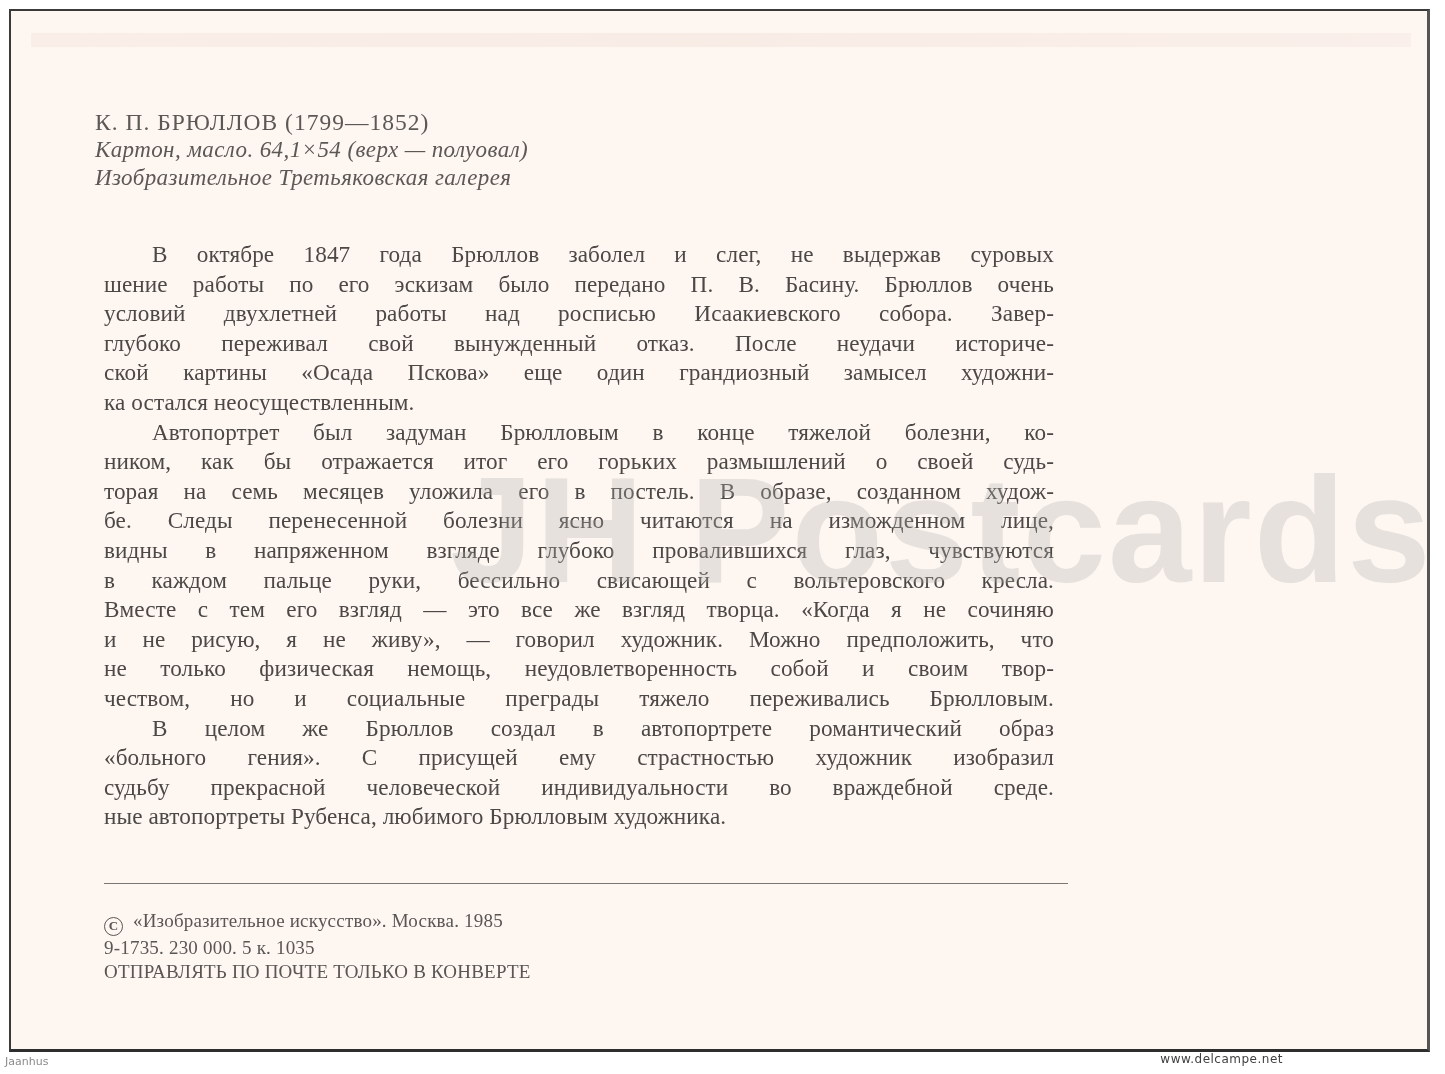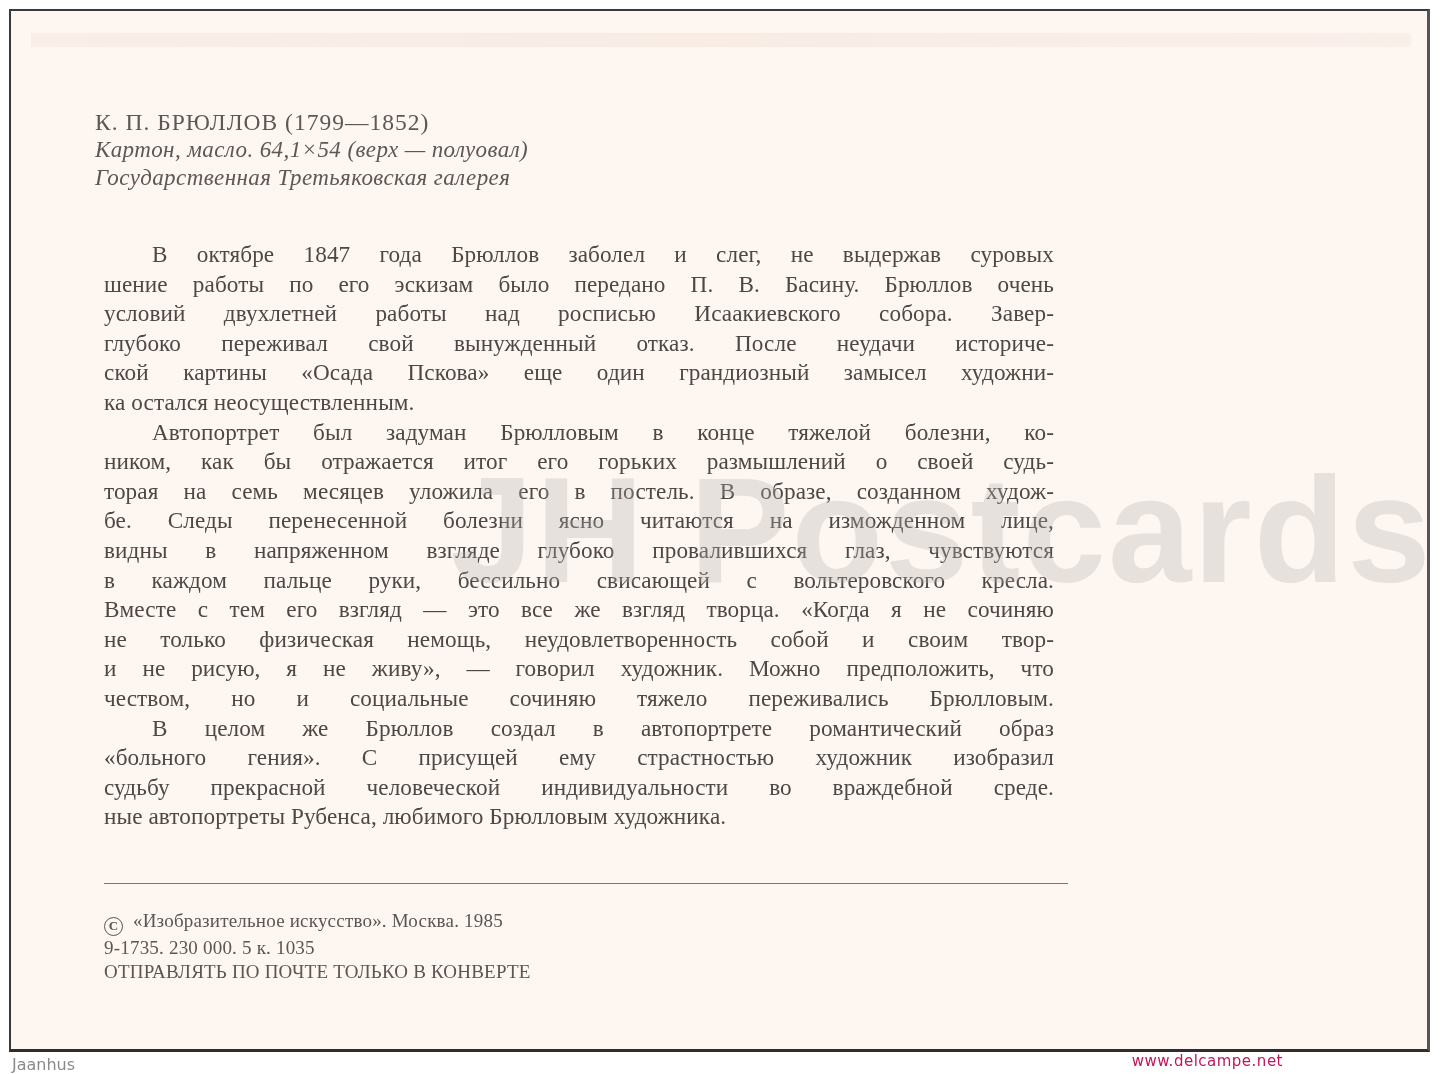--- a/index.html
+++ b/index.html
@@ -130,73 +130,73 @@
     font-weight: bold;
     font-size: 150px;
     line-height: 150px;
     color: rgba(180,175,172,0.30);
     letter-spacing: 2px;
     white-space: nowrap;
     pointer-events: none;
   }
   .site-left {
     position: absolute;
-    left: 12px;
+    left: 5px;
     top: 1055px;
     font-family: "DejaVu Sans", "Liberation Sans", sans-serif;
-    font-size: 16px;
+    font-size: 11px;
     color: #8a8a8a;
   }
   .site-right {
     position: absolute;
     right: 162px;
     top: 1052px;
     font-family: "DejaVu Sans", "Liberation Sans", sans-serif;
-    font-size: 15px;
-    color: #be185d;
+    font-size: 12px;
+    color: #404040;
     letter-spacing: 0.5px;
   }
 </style>
 </head>
 <body>
 
 <div class="page">
   <div class="card">
     <div class="bleed"></div>
   </div>
 
   <div class="header">
     <div class="line artist">
       <span>К. П. БРЮЛЛОВ</span>
       <span>(1799—1852)</span>
     </div>
     <div class="line italic">Картон, масло. 64,1×54 (верх — полуовал)</div>
-    <div class="line italic">Государственная Третьяковская галерея</div>
+    <div class="line italic">Изобразительное Третьяковская галерея</div>
   </div>
 
   <div class="body">
     <p>
       <span class="ln first">В октябре 1847 года Брюллов заболел и слег, не выдержав суровых</span>
       <span class="ln">шение работы по его эскизам было передано П. В. Басину. Брюллов очень</span>
       <span class="ln">условий двухлетней работы над росписью Исаакиевского собора. Завер-</span>
       <span class="ln">глубоко переживал свой вынужденный отказ. После неудачи историче-</span>
       <span class="ln">ской картины «Осада Пскова» еще один грандиозный замысел художни-</span>
       <span class="ln last">ка остался неосуществленным.</span>
     </p>
     <p>
       <span class="ln first">Автопортрет был задуман Брюлловым в конце тяжелой болезни, ко-</span>
       <span class="ln">ником, как бы отражается итог его горьких размышлений о своей судь-</span>
       <span class="ln">торая на семь месяцев уложила его в постель. В образе, созданном худож-</span>
       <span class="ln">бе. Следы перенесенной болезни ясно читаются на изможденном лице,</span>
       <span class="ln">видны в напряженном взгляде глубоко провалившихся глаз, чувствуются</span>
       <span class="ln">в каждом пальце руки, бессильно свисающей с вольтеровского кресла.</span>
       <span class="ln">Вместе с тем его взгляд — это все же взгляд творца. «Когда я не сочиняю</span>
+      <span class="ln">и не рисую, я не живу», — говорил художник. Можно предположить, что</span>
       <span class="ln">не только физическая немощь, неудовлетворенность собой и своим твор-</span>
-      <span class="ln">и не рисую, я не живу», — говорил художник. Можно предположить, что</span>
-      <span class="ln">чеством, но и социальные сочиняю тяжело переживались Брюлловым.</span>
+      <span class="ln">чеством, но и социальные преграды тяжело переживались Брюлловым.</span>
     </p>
     <p>
       <span class="ln first">В целом же Брюллов создал в автопортрете романтический образ</span>
       <span class="ln">«больного гения». С присущей ему страстностью художник изобразил</span>
       <span class="ln">судьбу прекрасной человеческой индивидуальности во враждебной среде.</span>
       <span class="ln last">ные автопортреты Рубенса, любимого Брюлловым художника.</span>
     </p>
   </div>
 
   <div class="watermark">JH Postcards</div>

